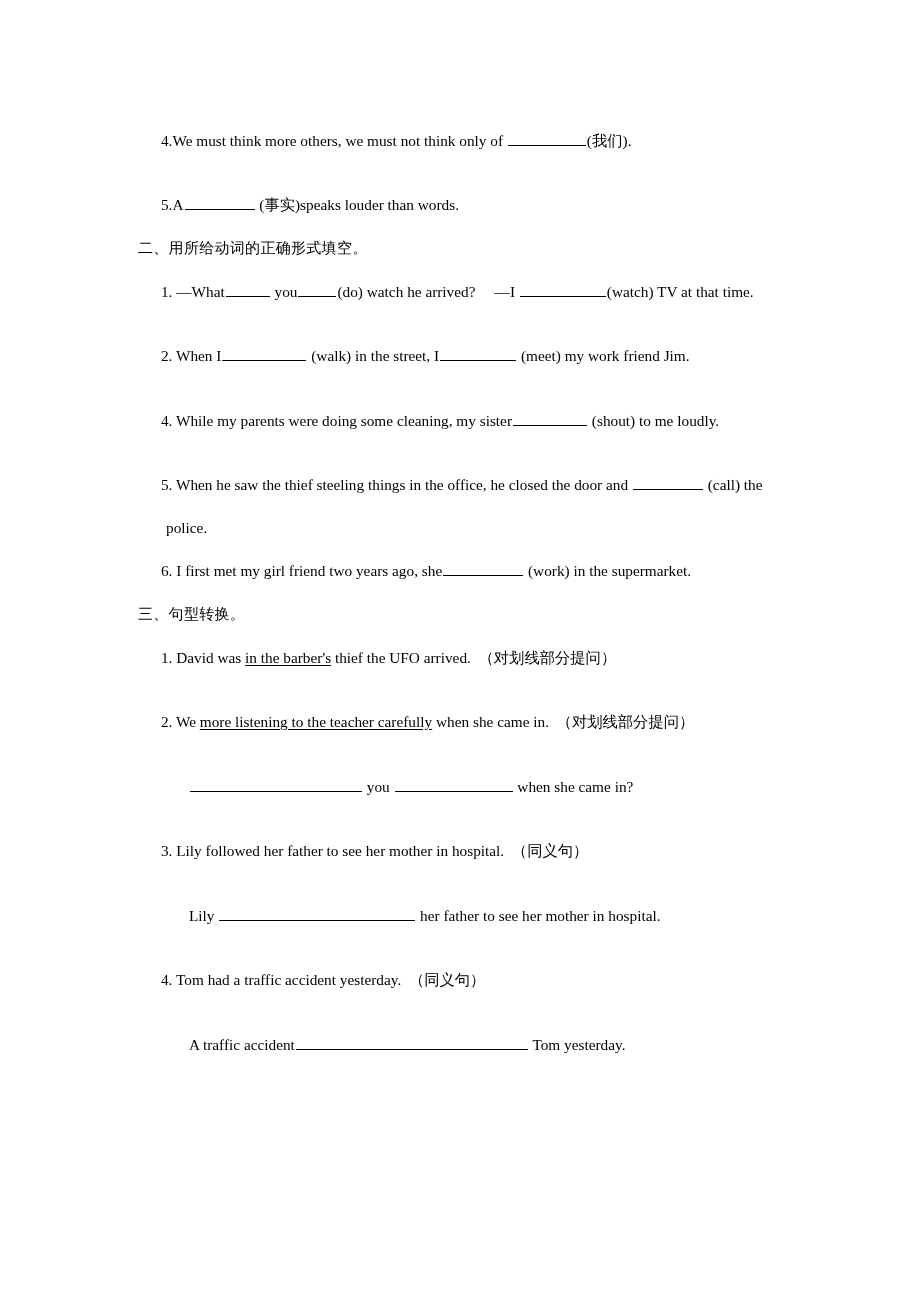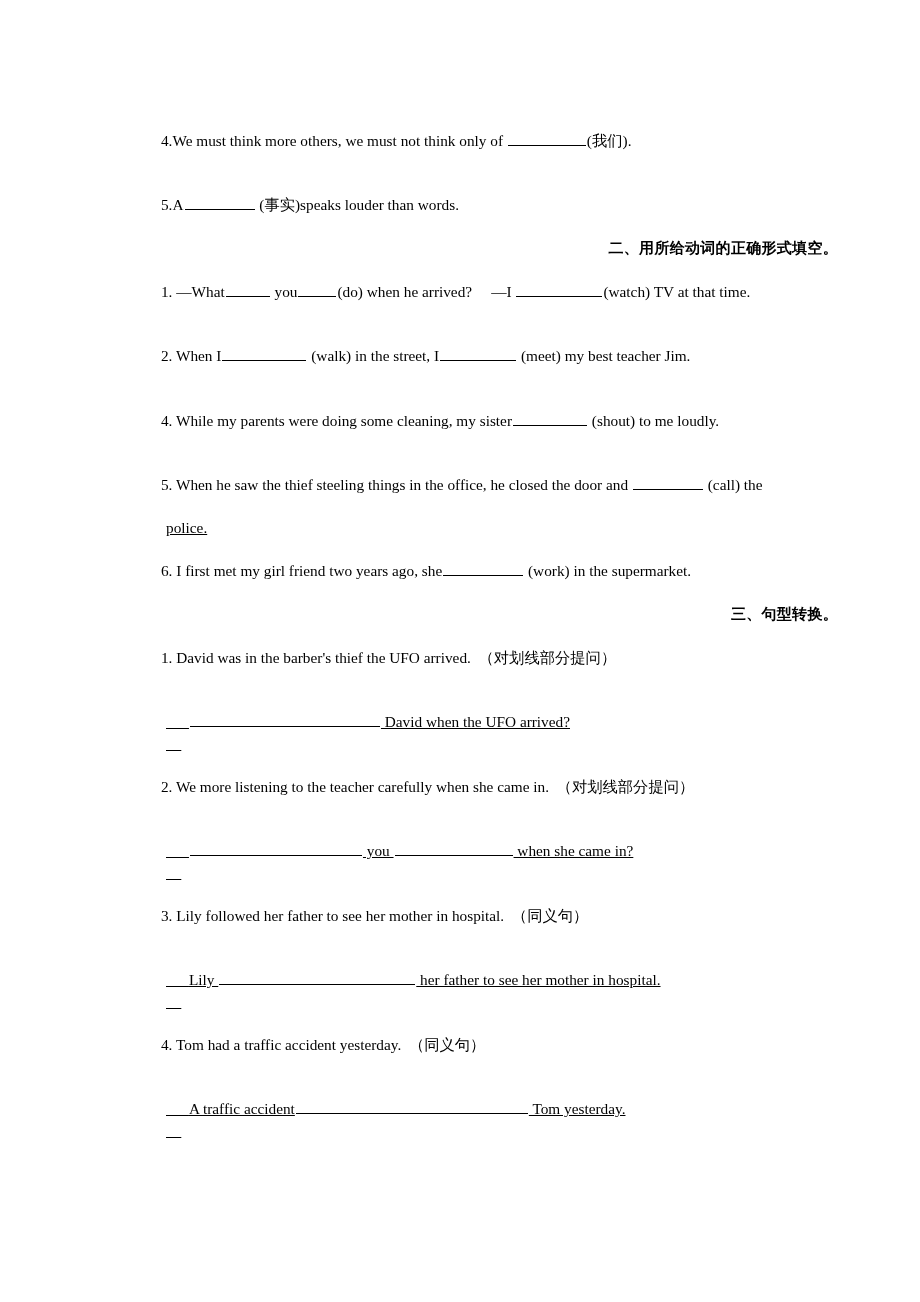--- a/index.html
+++ b/index.html
@@ -34,59 +34,58 @@
   .line {
     font-size: 15.3px;
     line-height: 21.5px;
     white-space: pre-wrap;
     letter-spacing: 0.0px;
   }
 
   
   .section-head {
     font-family: "DejaVu Sans", "Liberation Sans", sans-serif;
-    font-weight: bold;
+    font-weight: normal;
     font-size: 15.0px;
     line-height: 22px;
     letter-spacing: 0.3px;
-    text-align: right;
   }
 
   
   .blank {
     display: inline-block;
     border-bottom: 1px solid #000;
     vertical-align: baseline;
     height: 0.92em;
     margin: 0 1px;
   }
-  .ul { text-underline-offset: 2px; }
-  .ind2  { padding-left: 28px; text-decoration: underline; }
+  .ul { text-decoration: underline; text-underline-offset: 2px; }
+  .ind2  { padding-left: 28px; }
 </style>
 </head>
 <body>
 
 <div class="page">
   <div class="content">
 
     <div class="line">
       <span>4.</span><span>We must think more others, we must not think only of </span><span class="blank" style="width:78px"></span><span>(我们).</span>
     </div>
     <div class="line">
       <span>5.</span><span>A</span><span class="blank" style="width:70px"></span><span> (事实)speaks louder than words.</span>
     </div>
 
     <div class="section-head">二、用所给动词的正确形式填空。</div>
 
     <div class="line">
-      <span>1.</span><span> —What</span><span class="blank" style="width:44px"></span><span> you</span><span class="blank" style="width:38px"></span><span>(do) when he arrived?     —I </span><span class="blank" style="width:86px"></span><span>(watch) TV at that time.</span>
+      <span>1.</span><span> —What</span><span class="blank" style="width:44px"></span><span> you</span><span class="blank" style="width:38px"></span><span>(do) watch he arrived?     —I </span><span class="blank" style="width:86px"></span><span>(watch) TV at that time.</span>
     </div>
 
     <div class="line">
-      <span>2.</span><span> When I</span><span class="blank" style="width:84px"></span><span> (walk) in the street, I</span><span class="blank" style="width:76px"></span><span> (meet) my best teacher Jim.</span>
+      <span>2.</span><span> When I</span><span class="blank" style="width:84px"></span><span> (walk) in the street, I</span><span class="blank" style="width:76px"></span><span> (meet) my work friend Jim.</span>
     </div>
 
 
     <div class="line">
       <span>4.</span><span> While my parents were doing some cleaning, my sister</span><span class="blank" style="width:74px"></span><span> (shout) to me loudly.</span>
     </div>
 
     <div class="line">
       <span>5.</span><span> When he saw the thief steeling things in the office, he closed the door and </span><span class="blank" style="width:70px"></span><span> (call) the</span>
     </div>
@@ -95,23 +94,20 @@
     <div class="line">
       <span>6.</span><span> I first met my girl friend two years ago, she</span><span class="blank" style="width:80px"></span><span> (work) in the supermarket.</span>
     </div>
 
 
 
     <div class="section-head">三、句型转换。</div>
 
     <div class="line">
       <span>1.</span><span> David was </span><span class="ul">in the barber's</span><span> thief the UFO arrived.  （对划线部分提问）</span>
-    </div>
-    <div class="line ind2">
-      <span class="blank" style="width:190px"></span><span> David when the UFO arrived?</span>
     </div>
 
     <div class="line">
       <span>2.</span><span> We </span><span class="ul">more listening to the teacher carefully</span><span> when she came in.  （对划线部分提问）</span>
     </div>
     <div class="line ind2">
       <span class="blank" style="width:172px"></span><span> you </span><span class="blank" style="width:118px"></span><span> when she came in?</span>
     </div>
 
     <div class="line">

